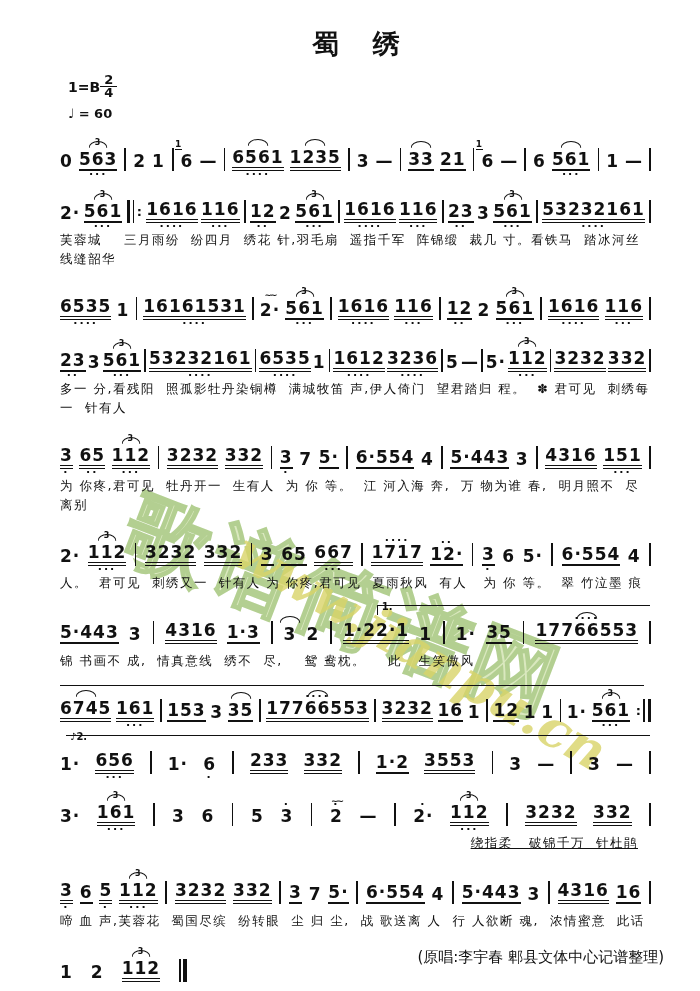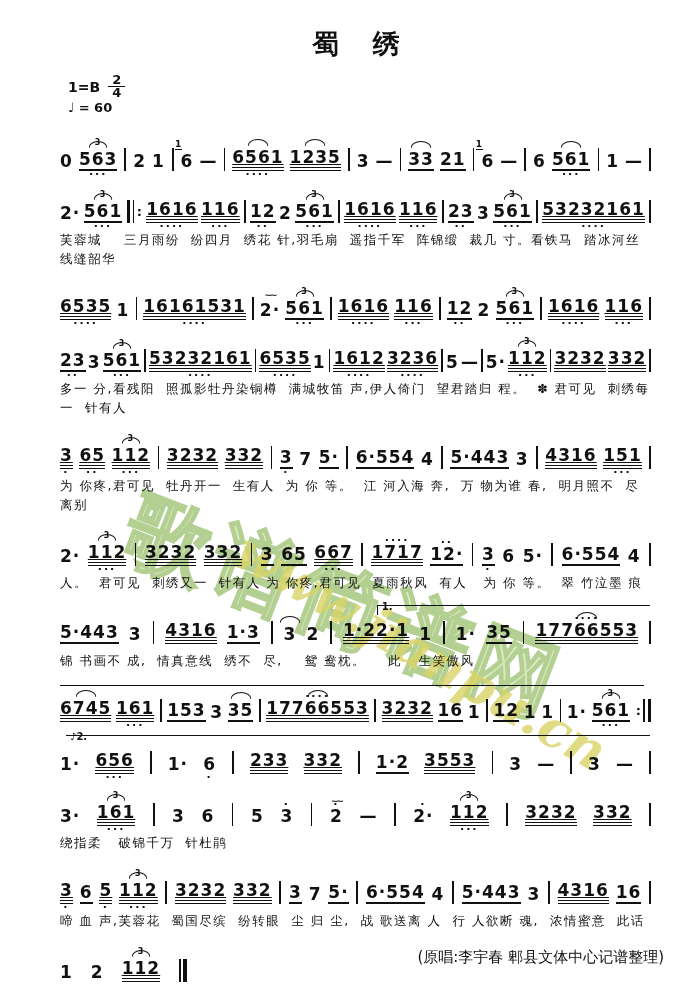--- a/index.html
+++ b/index.html
@@ -5,37 +5,37 @@
   html,body{margin:0;padding:0;background:#ffffff;}
   body{width:700px;height:991px;overflow:hidden;position:relative;
        font-family:"DejaVu Sans",sans-serif;color:#111;}
   .sheet{position:relative;z-index:1;padding:26px 48px 0 60px;}
 
   
   .title{margin:0 0 6px 0;text-align:center;font-size:27px;font-weight:700;
          letter-spacing:12px;padding-left:12px;}
   .headrow{position:relative;height:58px;margin-bottom:4px;}
   .keysig{position:absolute;left:8px;top:6px;font-size:14px;font-weight:700;
-          display:flex;align-items:center;gap:8px;}
+          display:flex;align-items:center;}
   .frac{display:inline-block;text-align:center;font-size:13px;line-height:12px;}
   .frac i{display:block;font-style:normal;padding:0 4px;}
   .frac i:first-child{border-bottom:1.3px solid #111;}
-  .tempo{position:absolute;left:8px;top:32px;font-size:13px;font-weight:700;}
+  .tempo{position:absolute;left:8px;top:38px;font-size:13px;font-weight:700;}
   .credits{position:absolute;right:0;top:10px;text-align:left;font-size:13px;line-height:20px;}
 
   
   .system{position:relative;margin-bottom:11px;}
   .notes{display:flex;justify-content:space-between;align-items:flex-end;
          padding-top:15px;min-height:26px;}
   .notes.short{justify-content:flex-start;gap:18px;max-width:260px;}
   .note{position:relative;display:inline-block;font-weight:700;font-size:17px;
         line-height:19px;letter-spacing:1px;}
   .nt{display:inline-block;}
   .u1 .nt{border-bottom:2px solid #111;}
-  .u2 .nt{border-bottom:4px double #111;text-decoration:underline;}
+  .u2 .nt{border-bottom:4px double #111;}
   .lo{position:absolute;top:calc(100% + 1px);left:0;right:0;text-align:center;
       font-style:normal;font-size:11px;line-height:5px;letter-spacing:2px;}
   .hi{position:absolute;bottom:calc(100% - 1px);left:0;right:0;text-align:center;
       font-style:normal;font-size:11px;line-height:6px;letter-spacing:2px;}
   .mk{position:absolute;bottom:calc(100% + 2px);left:50%;transform:translateX(-50%);
       font-style:normal;}
   .arc3{width:17px;height:6px;border:1.2px solid #111;border-bottom:none;
         border-radius:50%/100% 100% 0 0;font-size:8px;line-height:2px;text-align:center;}
   .arc{width:19px;height:6px;border:1.2px solid #111;border-bottom:none;
        border-radius:50%/100% 100% 0 0;}
@@ -43,21 +43,21 @@
   .gr{position:absolute;bottom:calc(100% + 2px);right:88%;font-style:normal;
       font-size:9px;line-height:9px;font-weight:700;border-bottom:1px solid #111;}
   .dash{font-weight:700;font-size:17px;line-height:19px;}
   .barwrap{display:inline-flex;align-items:center;gap:2.5px;height:23px;margin:0 1px;}
   .bl{width:1.6px;height:23px;background:#111;}
   .bl.th{width:3.4px;}
   .rd{font-weight:700;font-size:13px;line-height:23px;}
 
   .lyrics{margin-top:7px;font-size:12.5px;letter-spacing:1.5px;white-space:pre-wrap;
           line-height:19px;}
-  .lyrics.right{padding-right:14px;}
+  .lyrics.right{text-align:right;padding-right:14px;text-decoration:underline;}
 
   
   .volta{position:absolute;top:2px;height:9px;border-top:1.6px solid #111;z-index:2;}
   .volta-1{right:2px;width:46%;border-left:1.6px solid #111;}
   .volta-cont{position:absolute;top:4px;left:0;right:8px;border-top:1.6px solid #111;}
   .volta-2{left:6px;right:2px;}
   .volta .vlabel{position:absolute;left:4px;top:-4px;font-size:10px;font-weight:700;
                  line-height:10px;}
 
   

